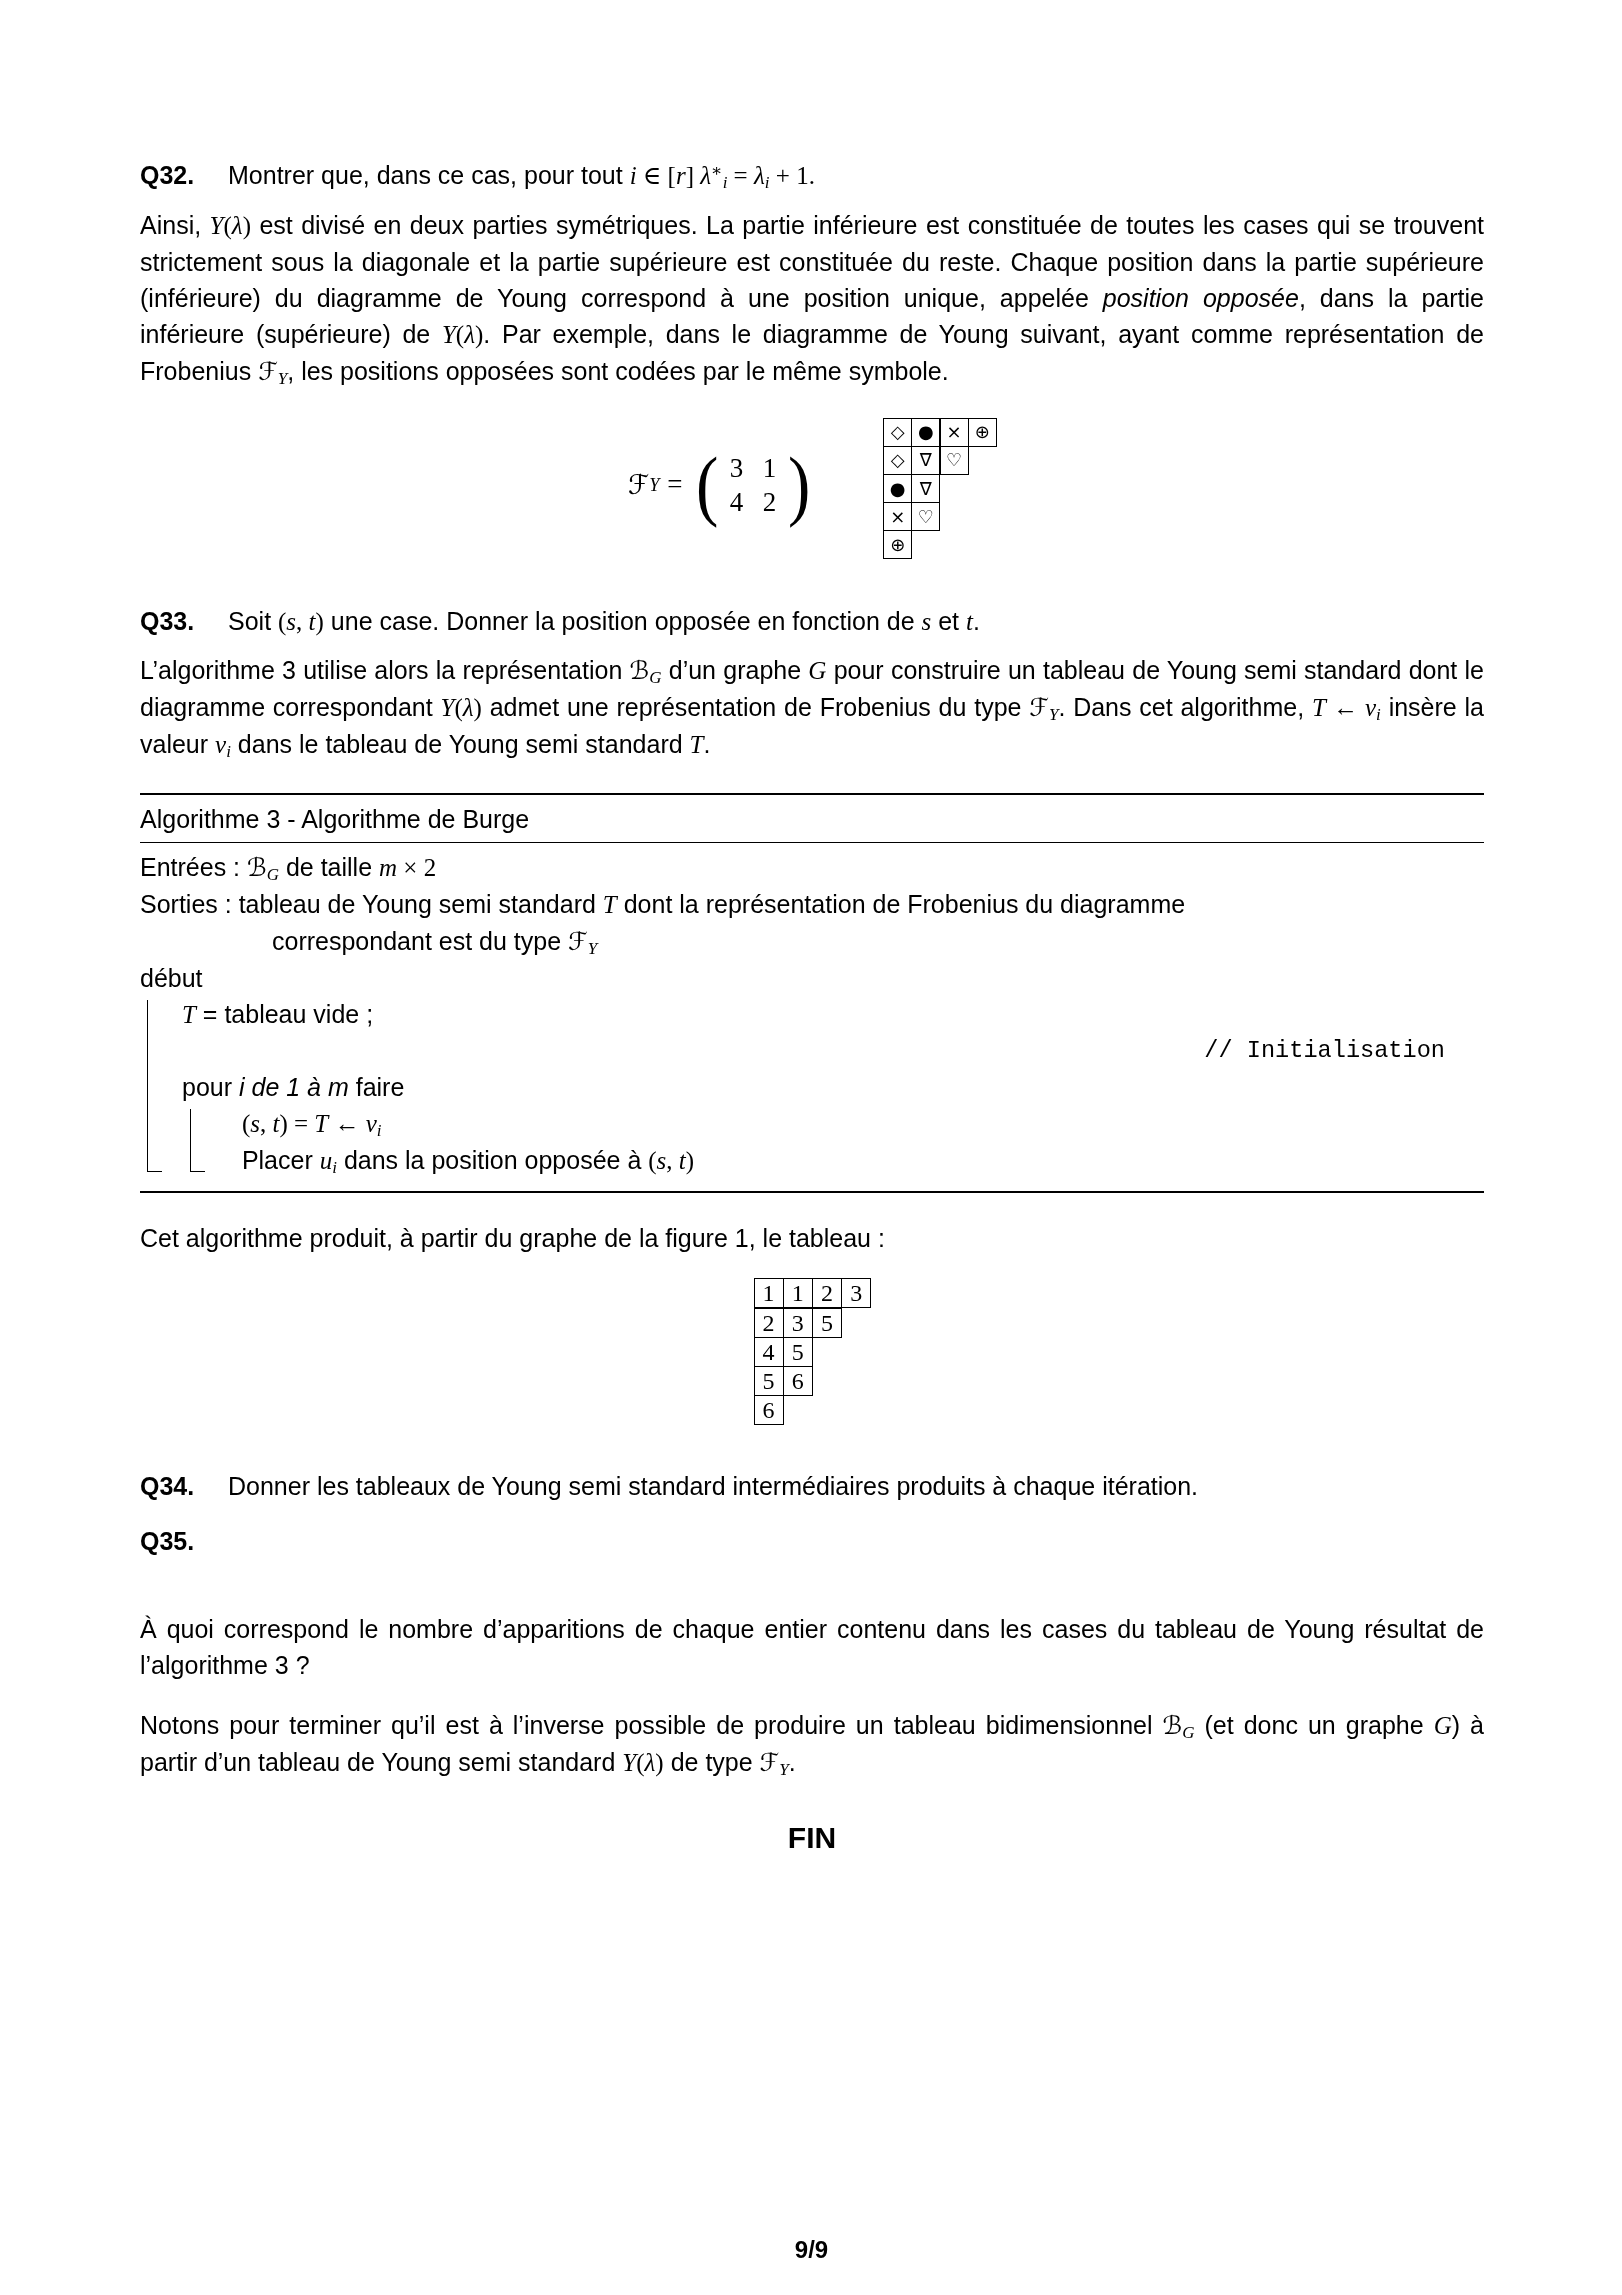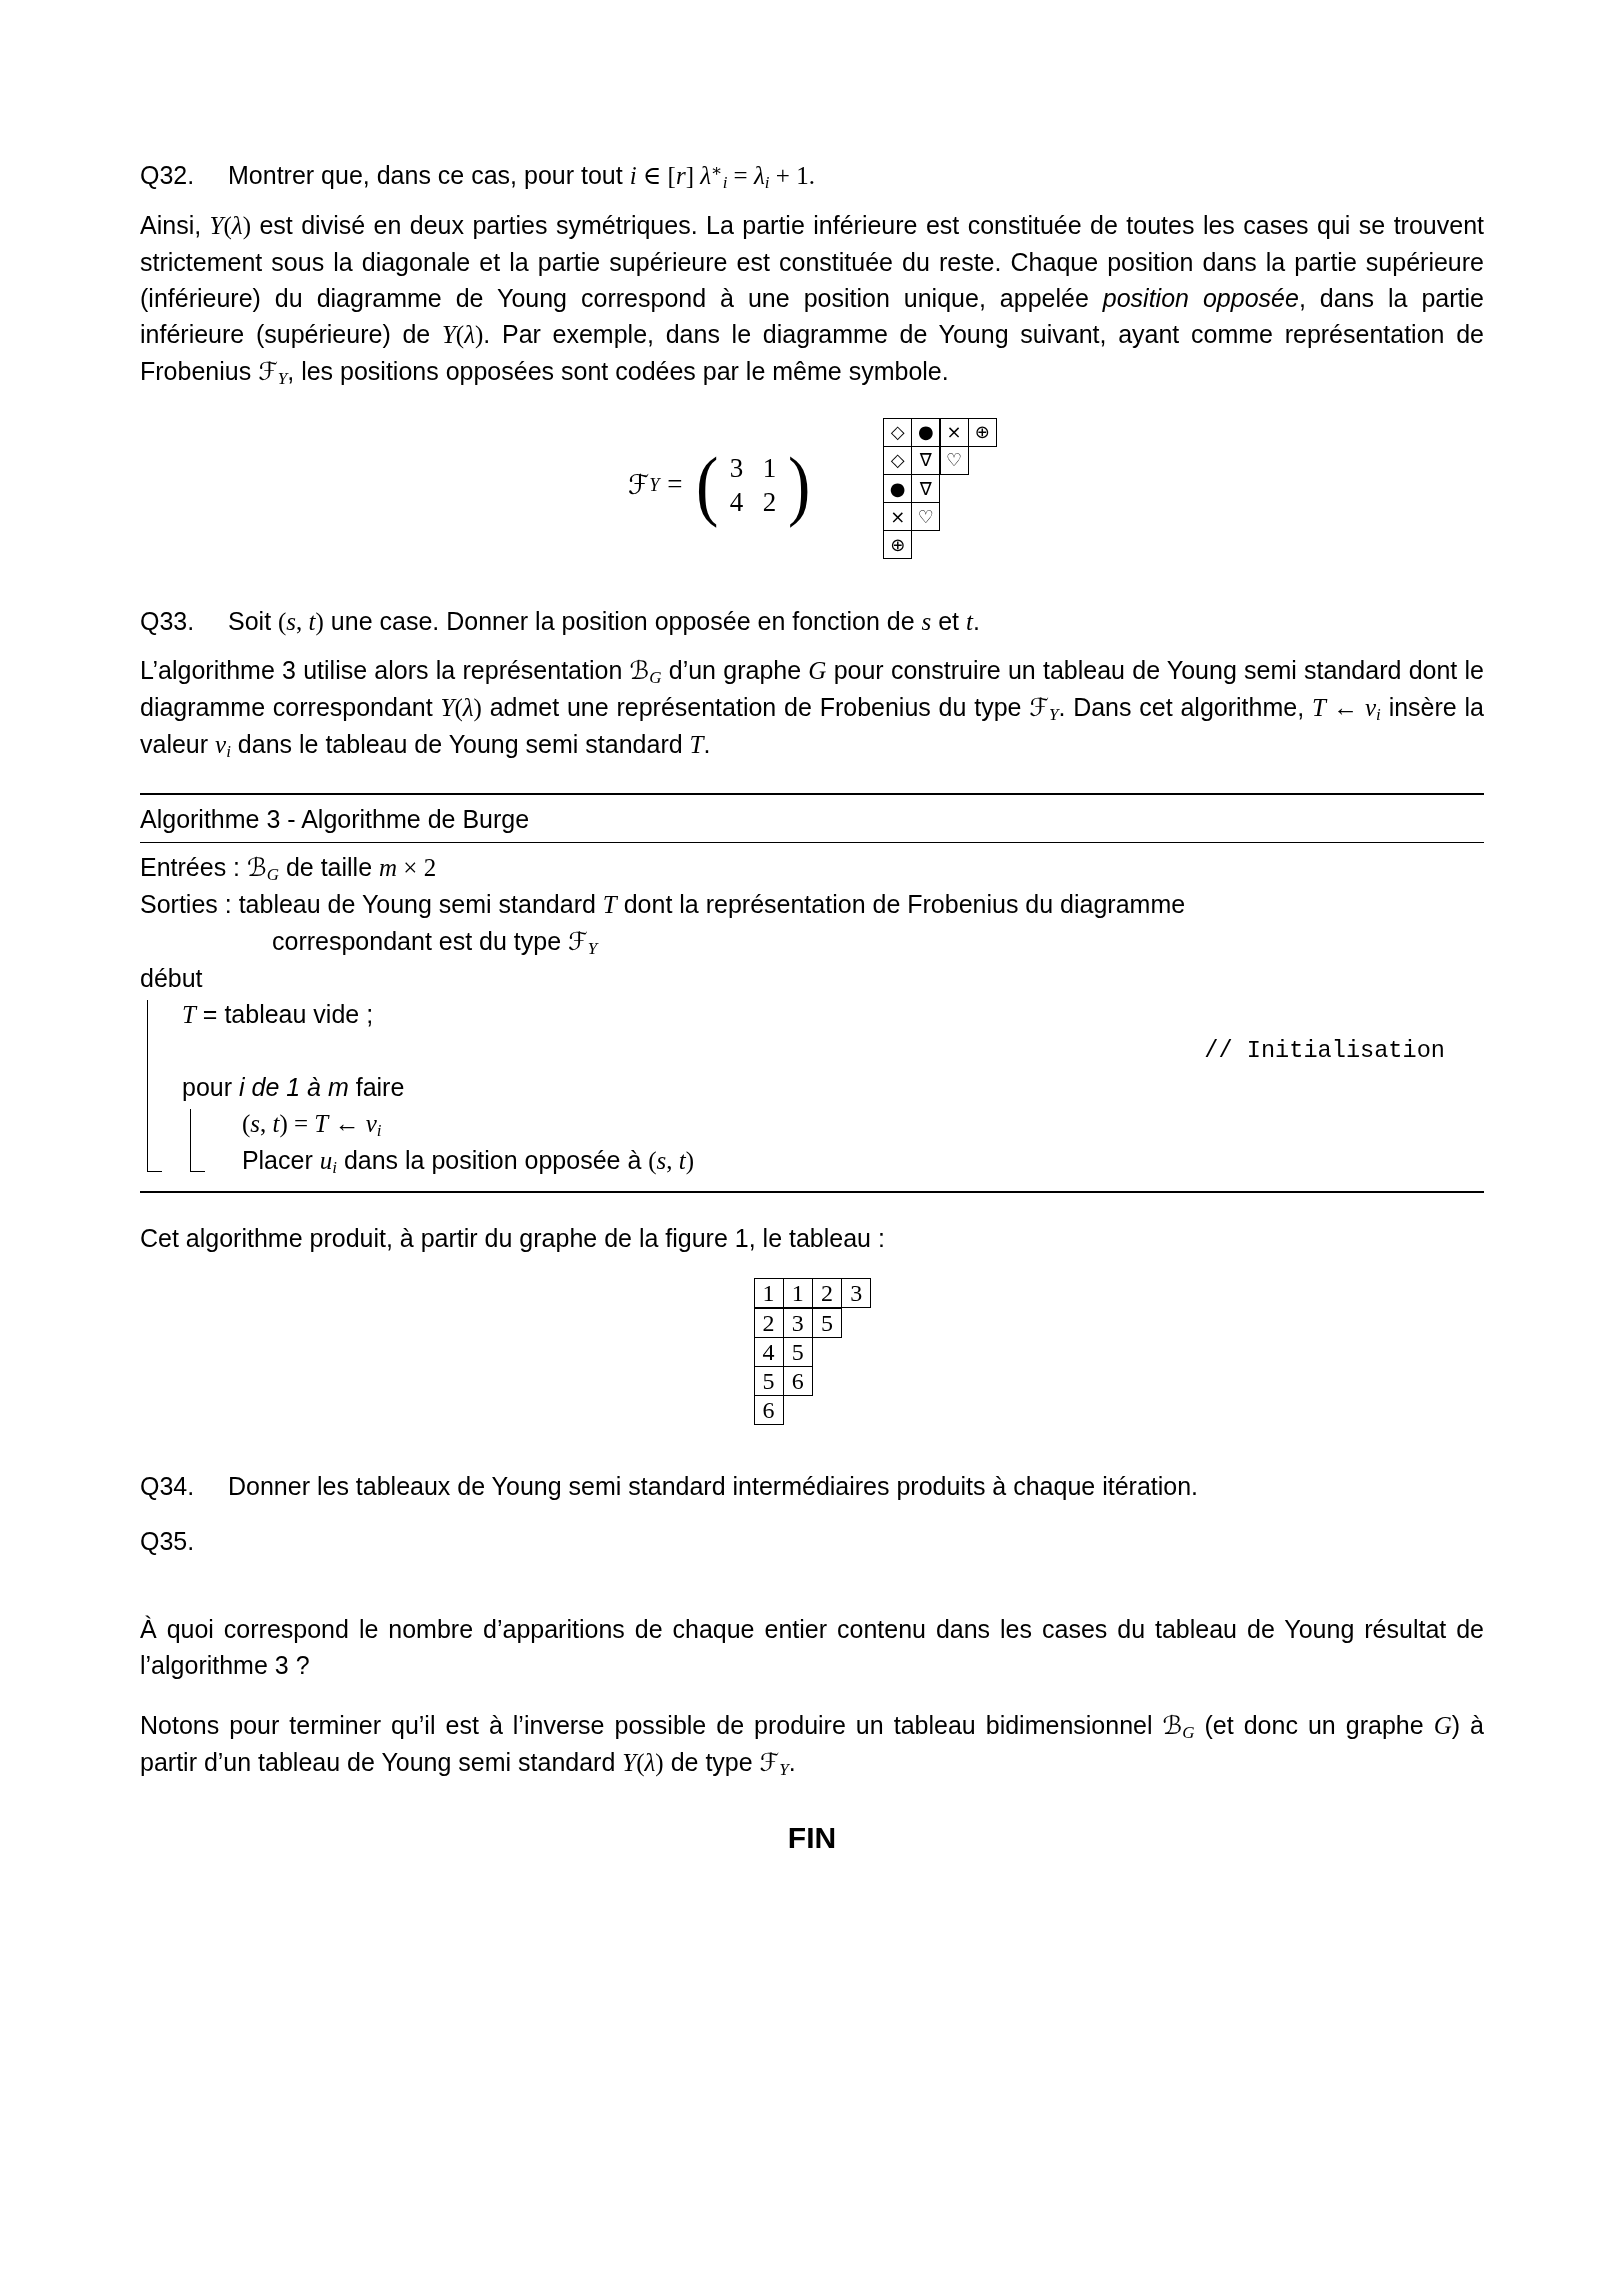--- a/index.html
+++ b/index.html
@@ -28,21 +28,21 @@
   .m   { font-family: "Liberation Serif", "DejaVu Serif", "DejaVu Sans", serif; font-style: italic; }
   .mr  { font-family: "Liberation Serif", "DejaVu Serif", "DejaVu Sans", serif; }
   .scr { font-family: "DejaVu Sans", "DejaVu Serif", serif; }
   .sub { font-family: "Liberation Serif", "DejaVu Serif", "DejaVu Sans", serif; font-style: italic;
          font-size: 0.68em; vertical-align: -0.25em; line-height: 0; }
   .sup { font-family: "Liberation Serif", "DejaVu Serif", "DejaVu Sans", serif;
          font-size: 0.68em; vertical-align: 0.5em; line-height: 0; }
   .mono{ font-family: "Liberation Mono", "DejaVu Sans Mono", monospace; font-size: 23.6px; }
 
   .question { display: flex; margin-bottom: 12.6px; }
-  .qlabel   { flex: 0 0 88px; font-weight: 400; }
+  .qlabel   { flex: 0 0 88px; font-weight: 700; }
   .qtext    { flex: 1; text-align: justify; }
 
   .para { text-align: justify; }
   .para-ainsi   { margin-bottom: 28px; }
   .para-algo    { margin-bottom: 30px; }
   .para-produit { margin-bottom: 22px; }
   .para-notons  { margin-bottom: 35px; }
   .q33 { margin-bottom: 12.6px; }
   .q34 { margin-bottom: 19px; }
   .q35 { margin-bottom: 23.6px; flex-direction: column; }
@@ -266,14 +266,15 @@
     <div class="question q35">
       <span class="qlabel">Q35.</span>
       <span class="qtext"><span>À quoi correspond le nombre d’apparitions de chaque entier contenu dans les cases du tableau de Young résultat de l’</span><span class="b">algorithme 3</span><span> ?</span></span>
     </div>
 
     <p class="para para-notons"><span>Notons pour terminer qu’il est à l’inverse possible de produire un tableau bidimensionnel </span><span class="scr">ℬ</span><span class="sub">G</span><span> (et donc un graphe </span><span class="m">G</span><span>) à partir d’un tableau de Young semi standard </span><span class="m">Y</span><span class="mr">(</span><span class="m">λ</span><span class="mr">)</span><span> de type </span><span class="scr">ℱ</span><span class="sub">Y</span><span>.</span></p>
 
     <div class="fin">FIN</div>
   </div>
 
+  <div class="footer">9/9</div>
 </div>
 
 
 </body></html>

